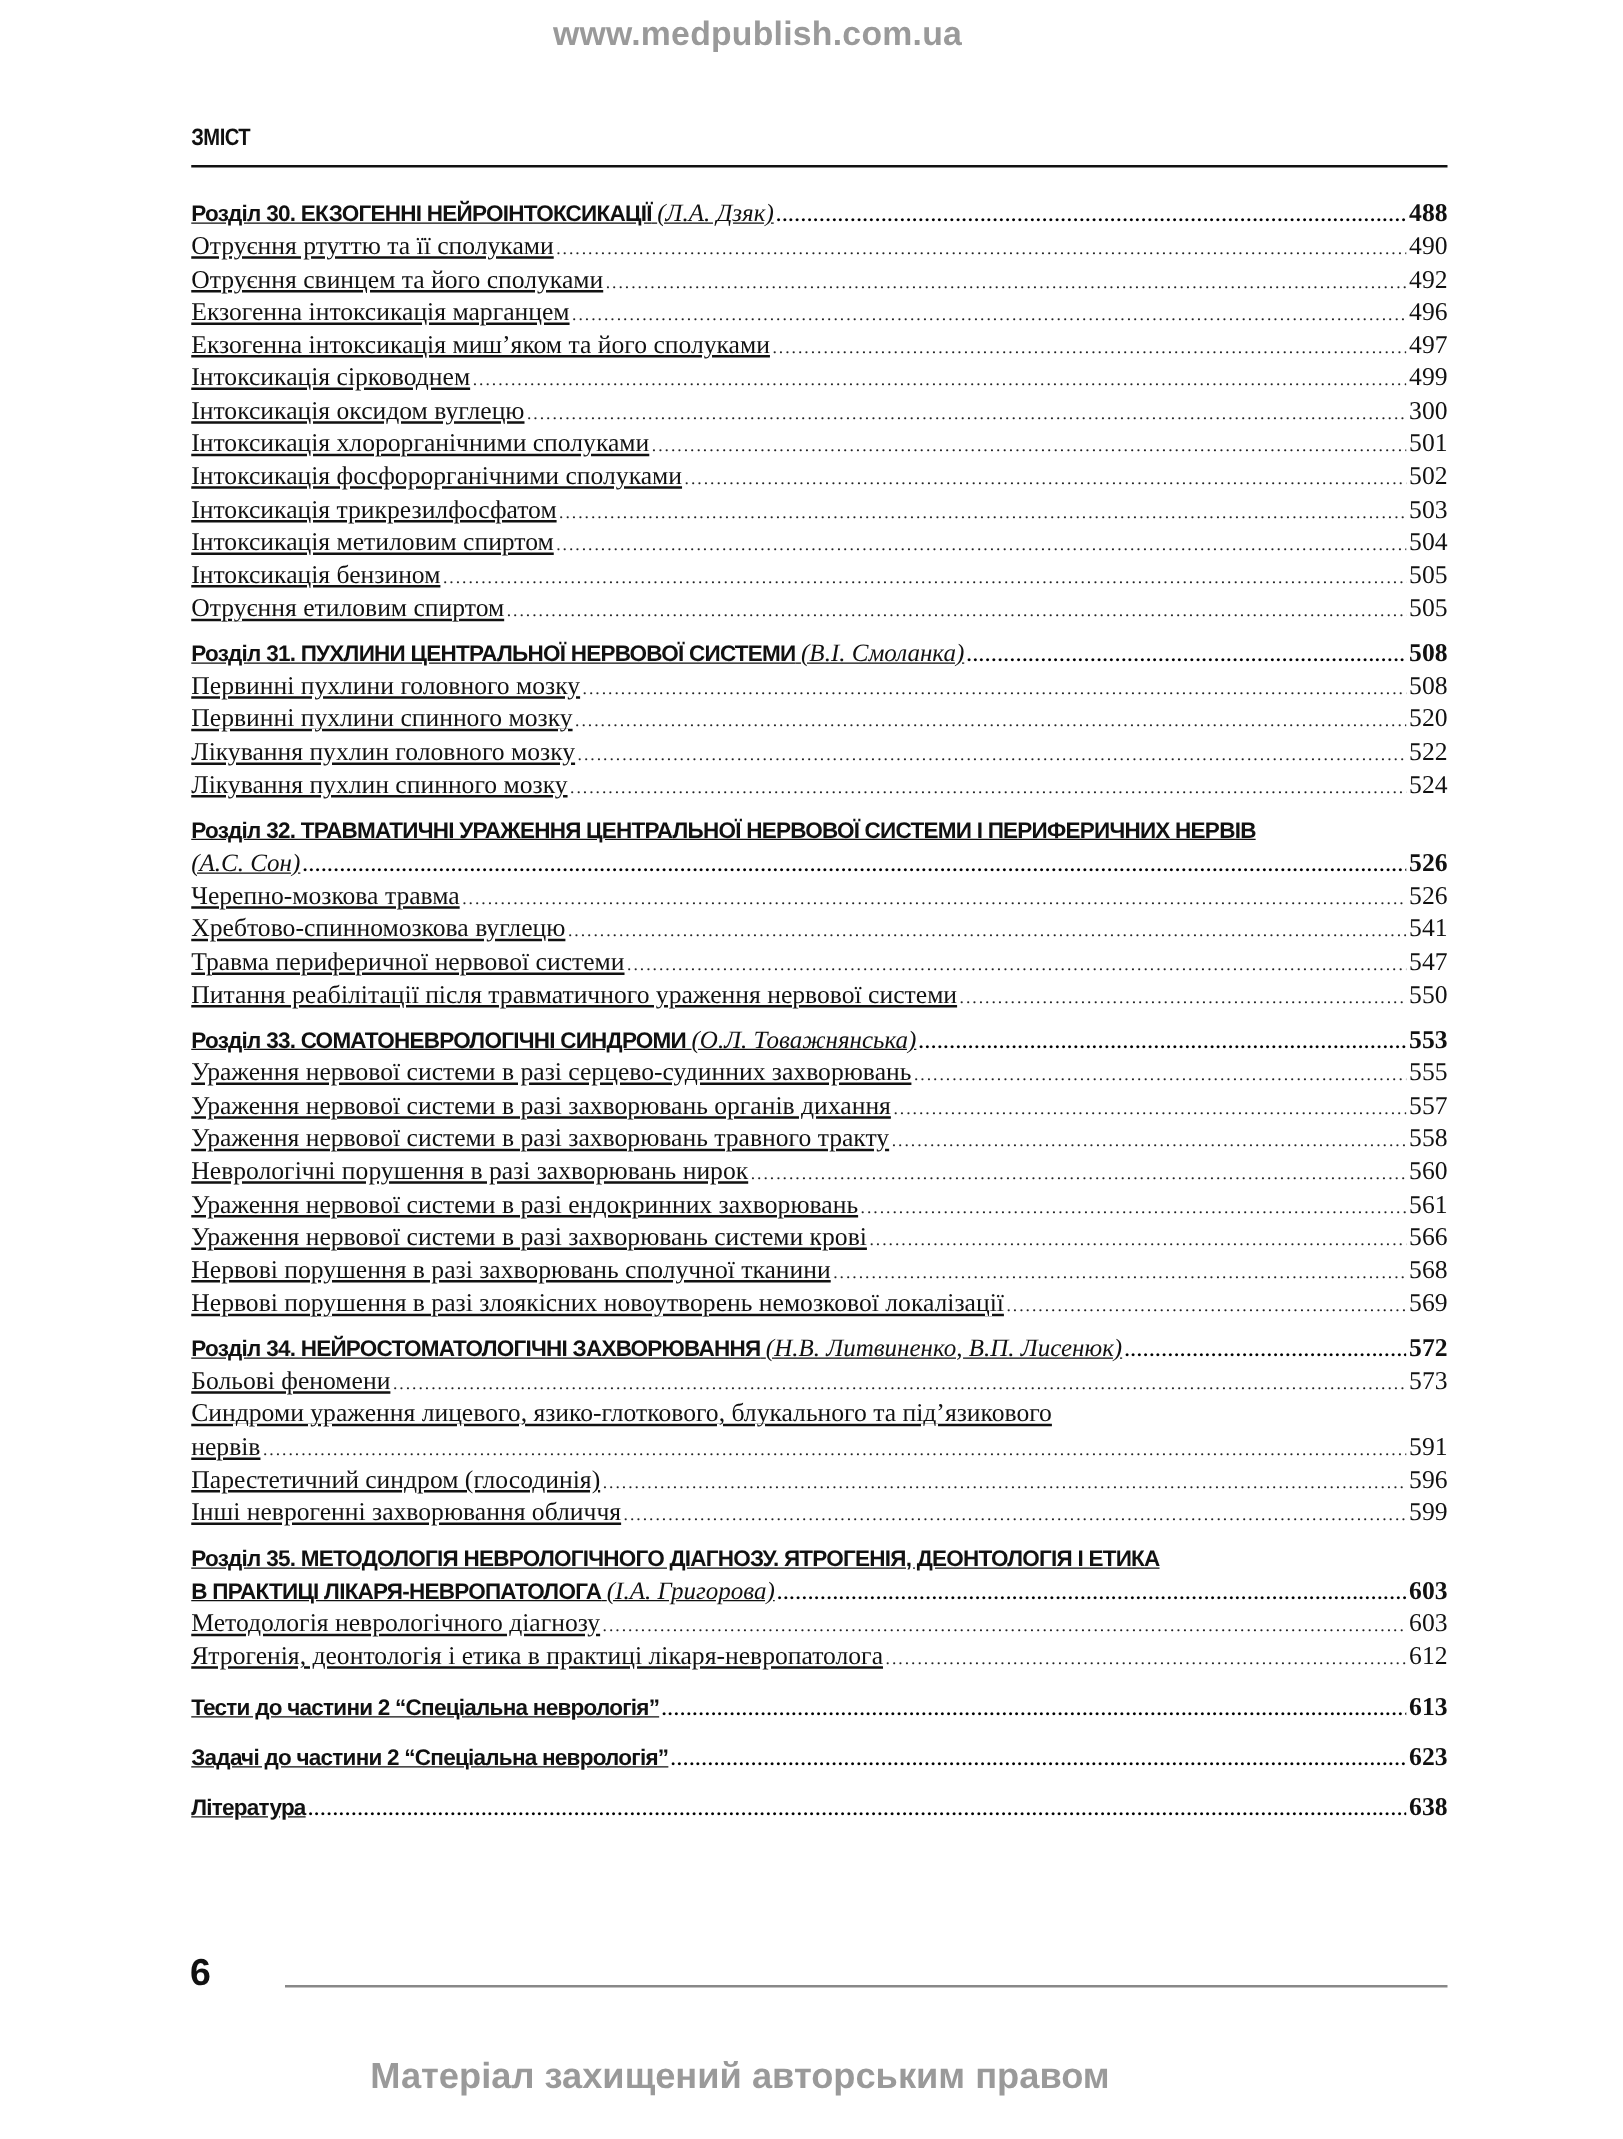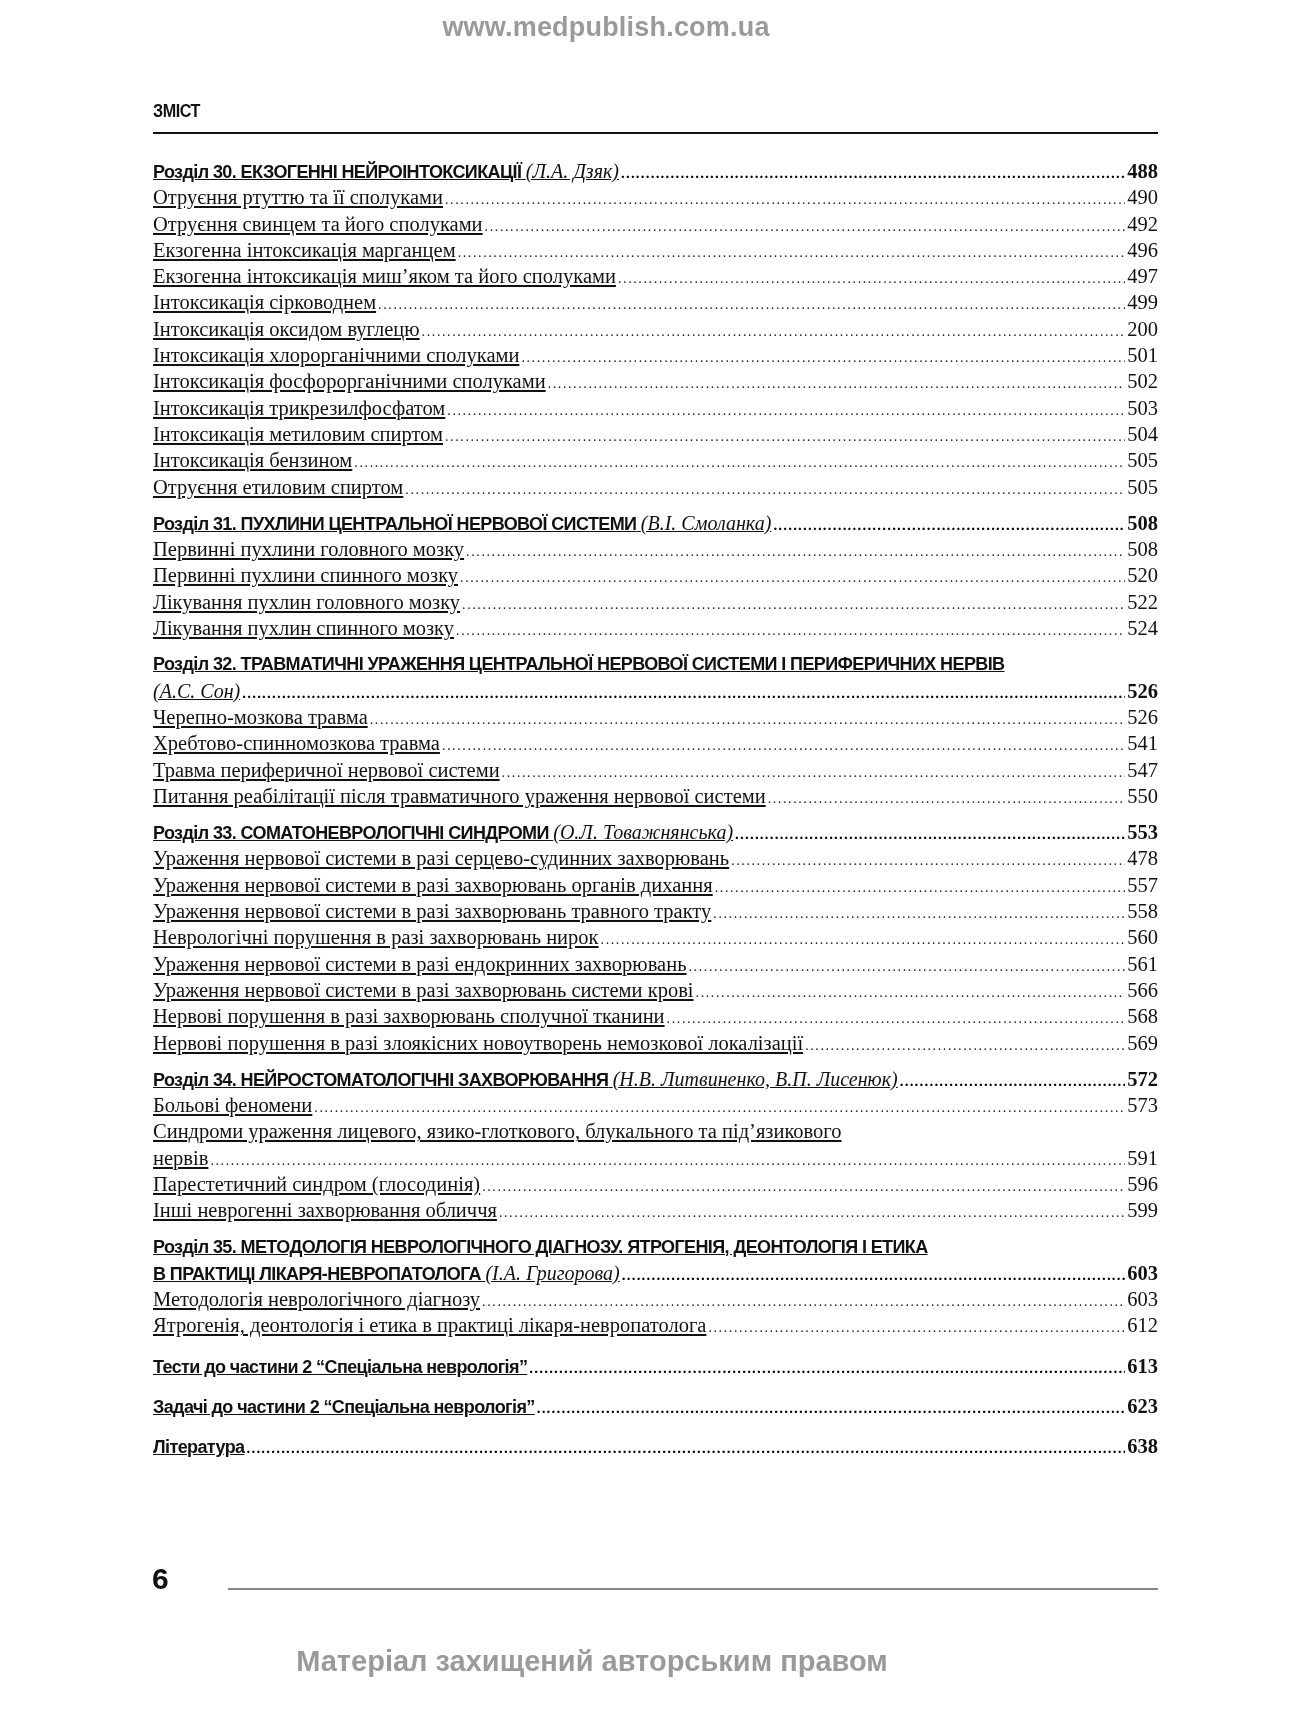--- a/index.html
+++ b/index.html
@@ -61,21 +61,21 @@
       <span class="p">497</span>
     </div>
     <div class="row">
       <span class="t"><span>Інтоксикація сірководнем</span></span>
       <span class="dots"></span>
       <span class="p">499</span>
     </div>
     <div class="row">
       <span class="t"><span>Інтоксикація оксидом вуглецю</span></span>
       <span class="dots"></span>
-      <span class="p">200</span>
+      <span class="p">300</span>
     </div>
     <div class="row">
       <span class="t"><span>Інтоксикація хлорорганічними сполуками</span></span>
       <span class="dots"></span>
       <span class="p">501</span>
     </div>
     <div class="row">
       <span class="t"><span>Інтоксикація фосфорорганічними сполуками</span></span>
       <span class="dots"></span>
       <span class="p">502</span>
@@ -133,21 +133,21 @@
       <span class="t"><span></span><span class="a">(А.С. Сон)</span></span>
       <span class="dots"></span>
       <span class="p">526</span>
     </div>
     <div class="row">
       <span class="t"><span>Черепно-мозкова травма</span></span>
       <span class="dots"></span>
       <span class="p">526</span>
     </div>
     <div class="row">
-      <span class="t"><span>Хребтово-спинномозкова травма</span></span>
+      <span class="t"><span>Хребтово-спинномозкова вуглецю</span></span>
       <span class="dots"></span>
       <span class="p">541</span>
     </div>
     <div class="row">
       <span class="t"><span>Травма периферичної нервової системи</span></span>
       <span class="dots"></span>
       <span class="p">547</span>
     </div>
     <div class="row">
       <span class="t"><span>Питання реабілітації після травматичного ураження нервової системи</span></span>
@@ -155,21 +155,21 @@
       <span class="p">550</span>
     </div>
     <div class="row head">
       <span class="t"><span>Розділ 33. СОМАТОНЕВРОЛОГІЧНІ СИНДРОМИ</span> <span class="a">(О.Л. Товажнянська)</span></span>
       <span class="dots"></span>
       <span class="p">553</span>
     </div>
     <div class="row">
       <span class="t"><span>Ураження нервової системи в разі серцево-судинних захворювань</span></span>
       <span class="dots"></span>
-      <span class="p">478</span>
+      <span class="p">555</span>
     </div>
     <div class="row">
       <span class="t"><span>Ураження нервової системи в разі захворювань органів дихання</span></span>
       <span class="dots"></span>
       <span class="p">557</span>
     </div>
     <div class="row">
       <span class="t"><span>Ураження нервової системи в разі захворювань травного тракту</span></span>
       <span class="dots"></span>
       <span class="p">558</span>

